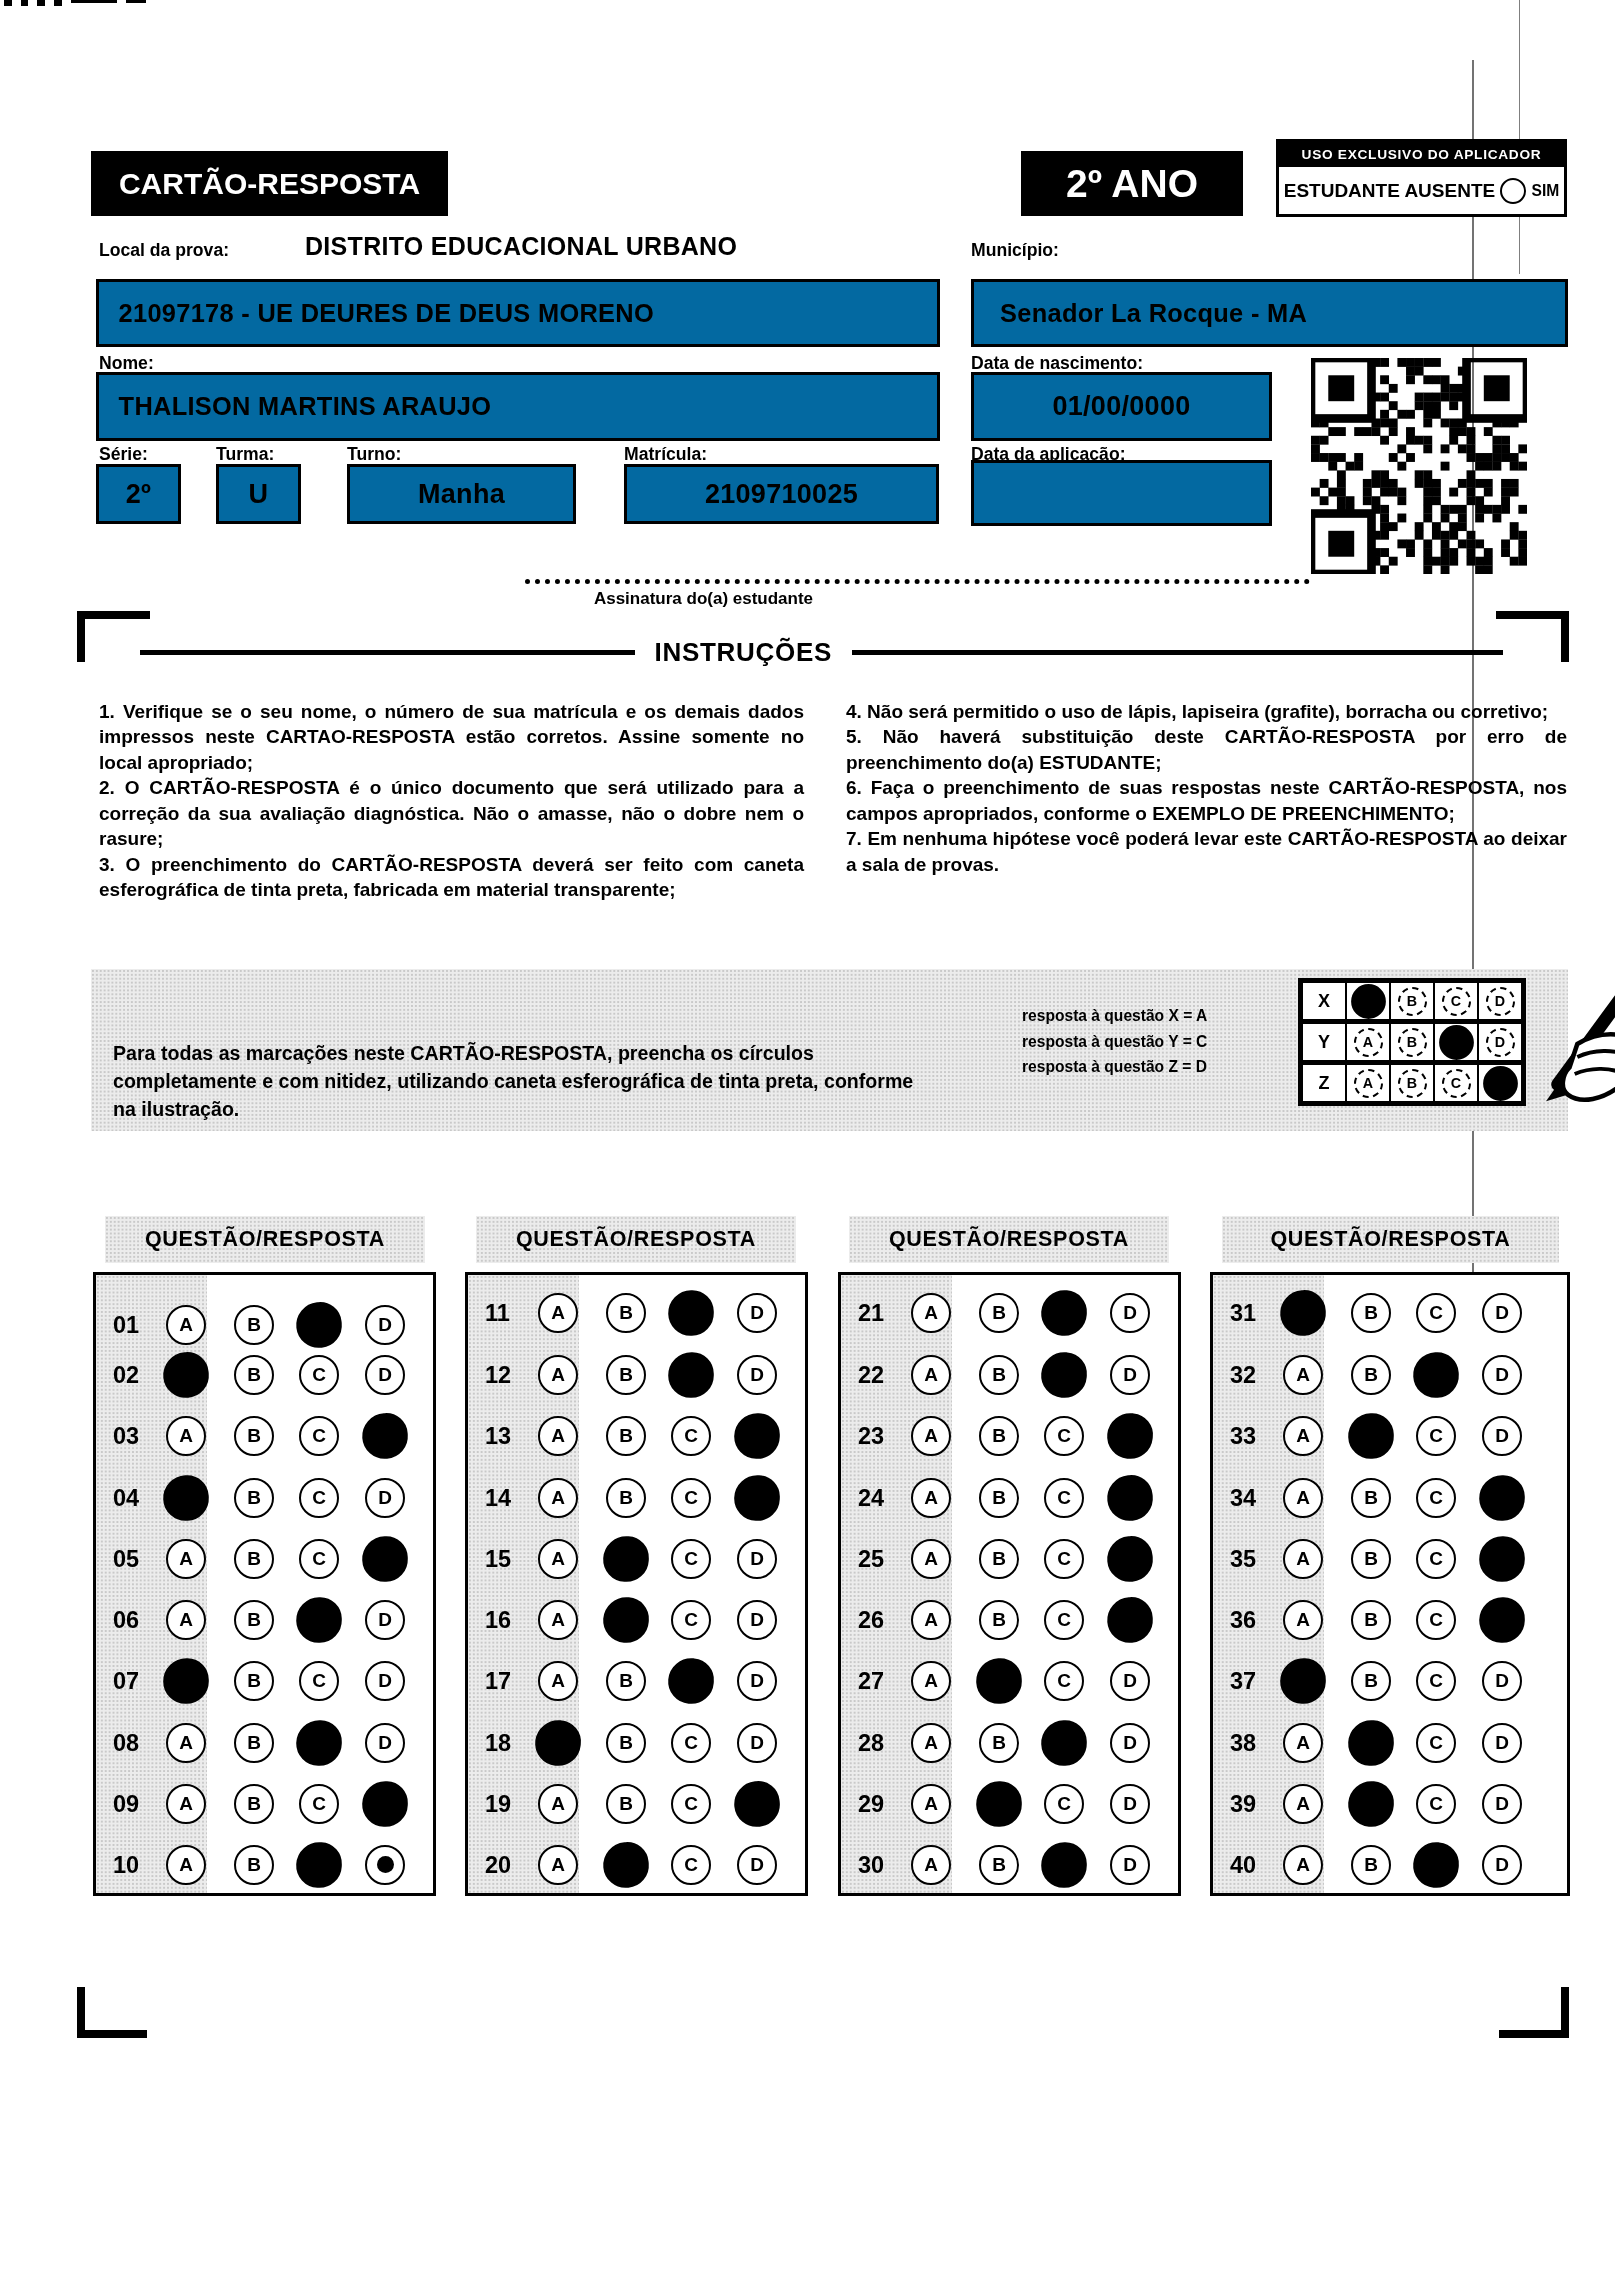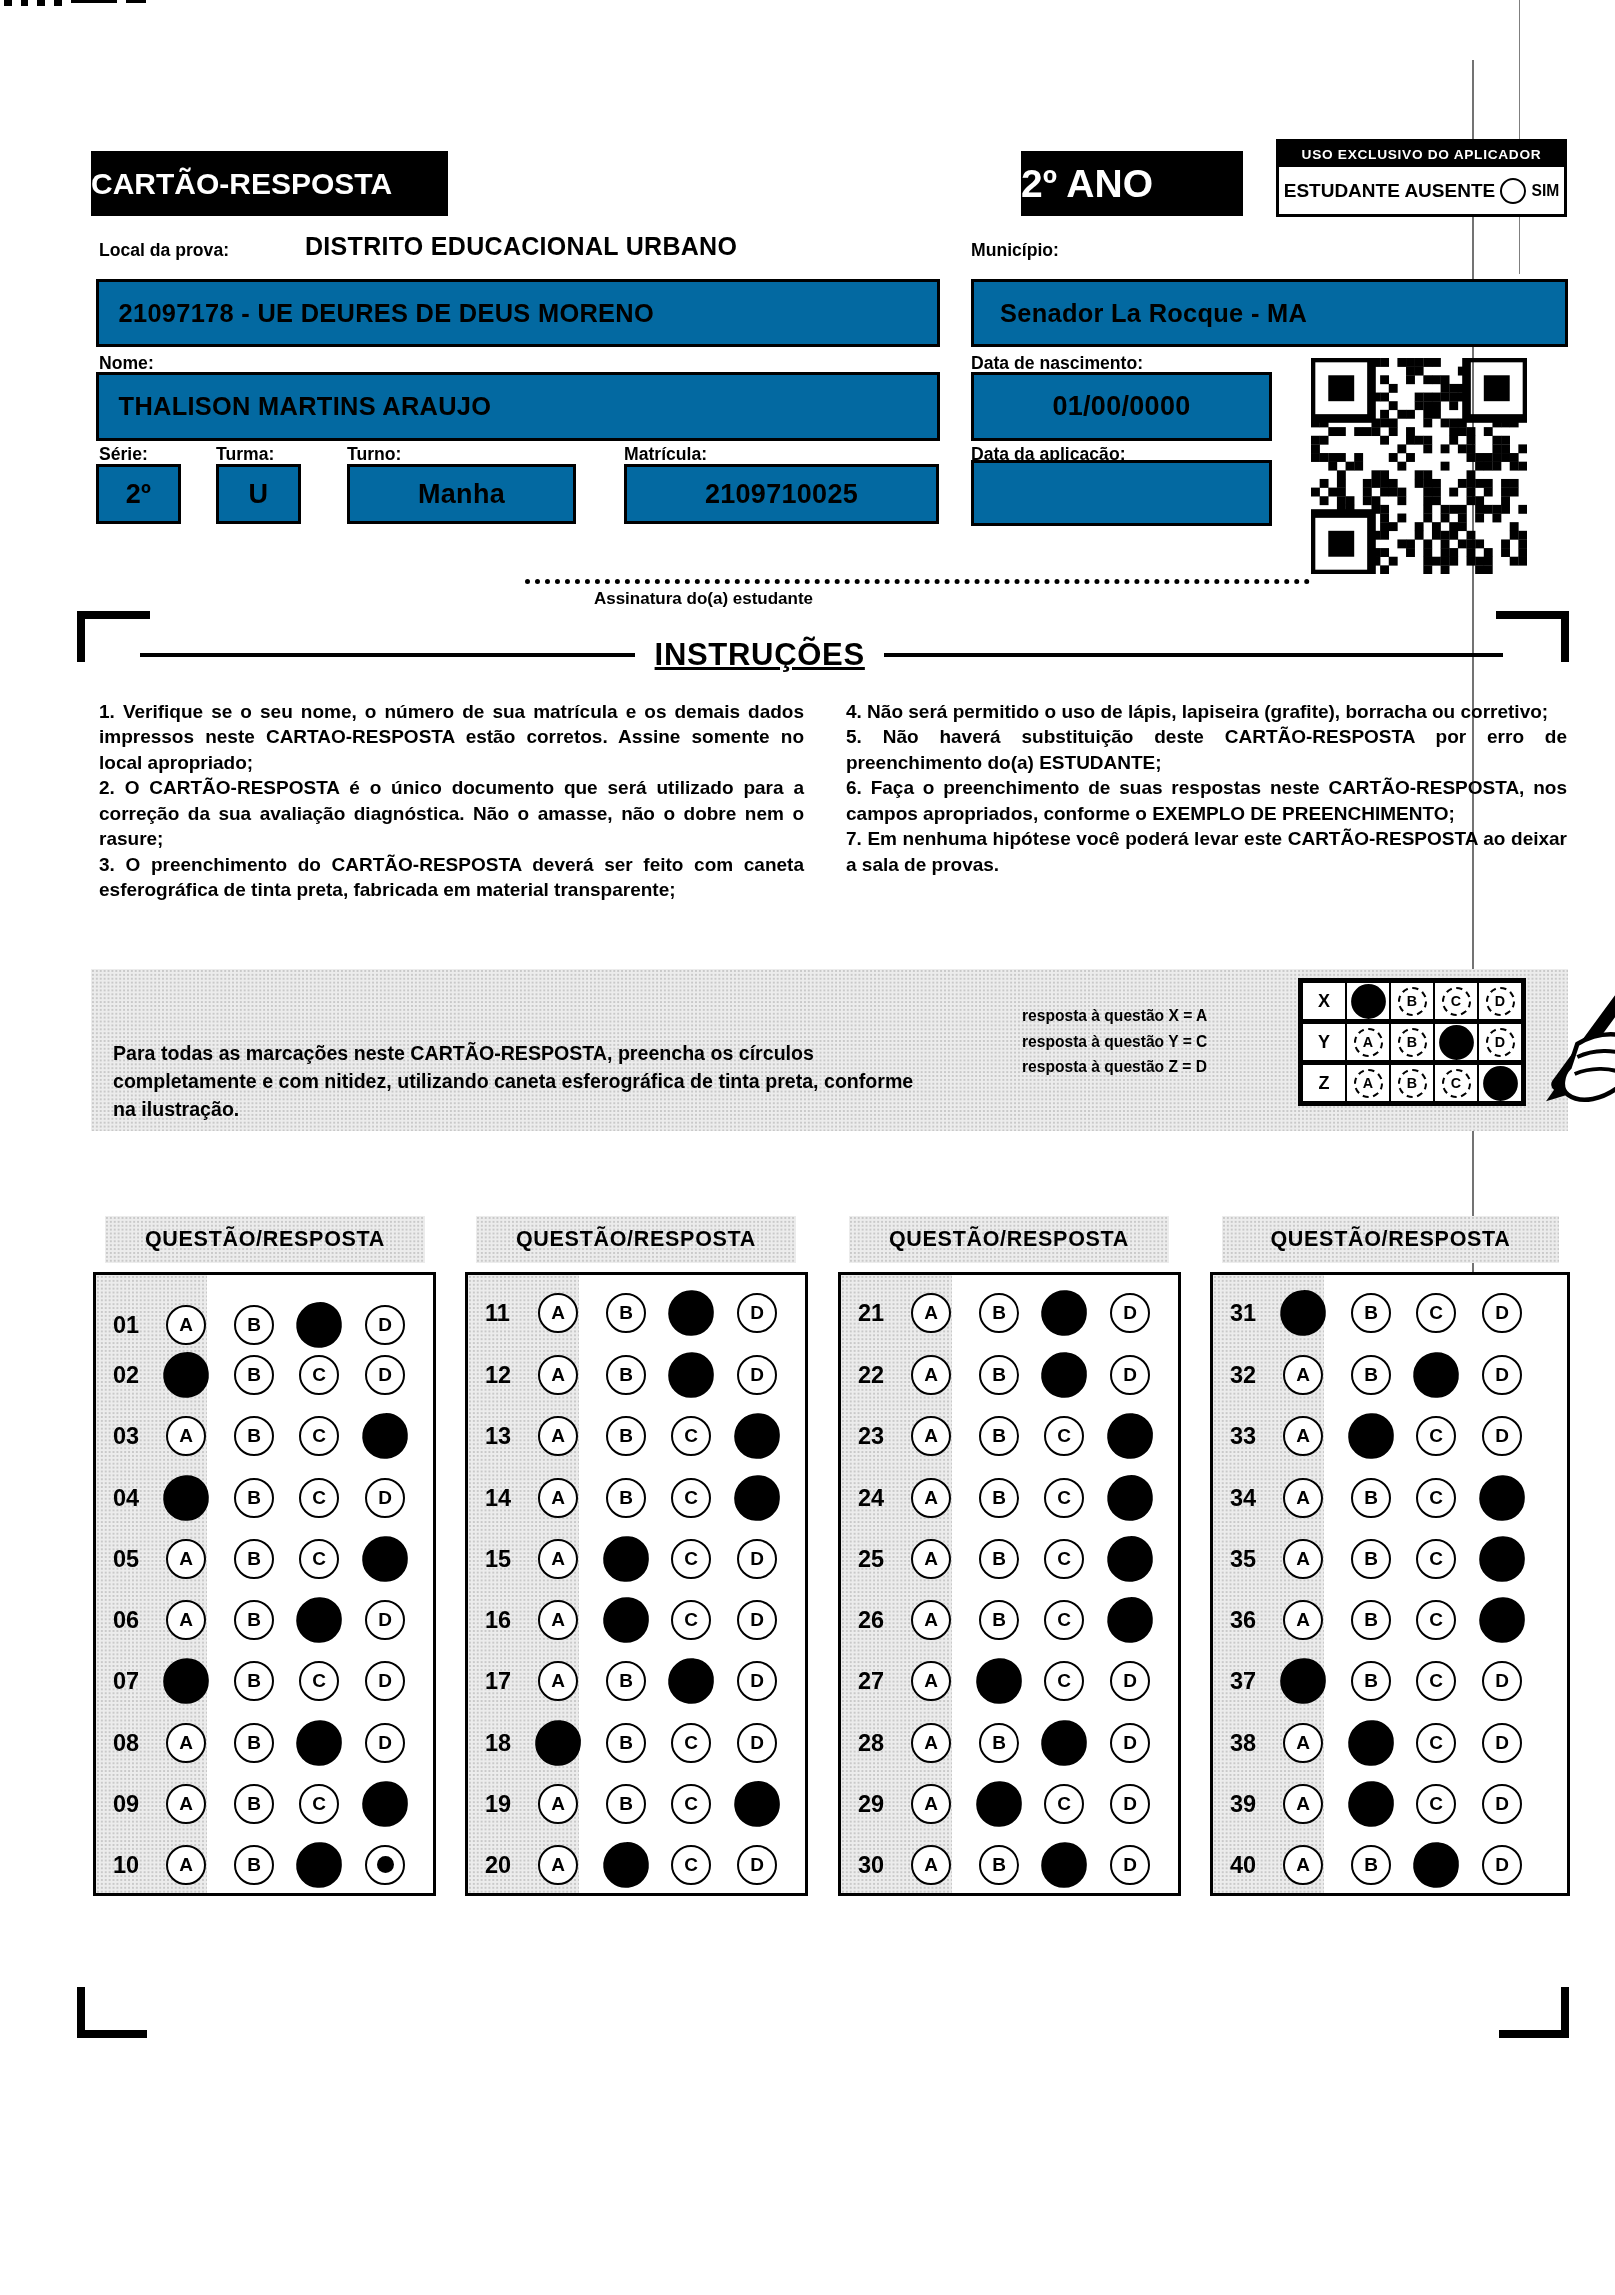--- a/index.html
+++ b/index.html
@@ -1,38 +1,38 @@
 <!DOCTYPE html>
 <html style="font-size:10.4px"><head>
 <meta charset="utf-8">
 <style>
   html,body{margin:0;padding:0;background:#fff;}
   .page{position:relative;width:1615px;height:2295px;background:#ffffff;overflow:hidden;
         font-family:"Liberation Sans", sans-serif;color:#000;}
   .abs{position:absolute;}
   
-  .blackbox{background:#000;color:#fff;display:flex;align-items:center;justify-content:flex-start;font-weight:bold;}
+  .blackbox{background:#000;color:#fff;display:flex;align-items:center;justify-content:center;font-weight:bold;}
   .whitebox{background:#fff;color:#000;border:4.6px solid #000;display:flex;align-items:center;justify-content:center;font-weight:bold;box-sizing:border-box;}
   .applicator{border:3.9px solid #000;box-sizing:border-box;background:#fff;}
   .applicator .bar{background:#000;color:#fff;font-weight:bold;font-size:13.7px;text-align:center;height:25px;line-height:25px;letter-spacing:0.7px;}
   .applicator .row{display:flex;align-items:center;justify-content:center;gap:5.2px;height:47px;}
   .applicator .row .t{font-weight:bold;font-size:19px;}
   .absent-circle{width:26px;height:26px;border:2.6px solid #000;border-radius:50%;box-sizing:border-box;}
   
   .lbl{font-weight:bold;font-size:17.6px;}
   .fieldbox{border:3.9px solid #000;box-sizing:border-box;background:#0369a1;display:flex;align-items:center;}
   .val{font-weight:bold;font-size:25.4px;letter-spacing:0.3px;}
   .center{justify-content:center;}
   
   .dotline{border-top:5.2px dotted #000;height:0;}
   .sig-lbl{font-weight:bold;font-size:17px;text-align:center;}
   
   .crop{box-sizing:border-box;}
   
-  .instr-title{font-weight:bold;font-size:31px;letter-spacing:0.7px;text-decoration:underline;}
+  .instr-title{font-weight:bold;font-size:26px;letter-spacing:0.7px;}
   .rule{background:#000;height:4.6px;}
   .instr p{margin:0;font-weight:bold;font-size:19px;line-height:1.34;text-align:justify;}
   
   .speck{background-color:#ececec;background-image:radial-gradient(#00000026 0.7px, transparent 0.9px);background-size:3.9px 3.9px;}
   .ex-text{font-weight:bold;font-size:19.6px;line-height:1.42;}
   .legend{font-weight:bold;font-size:15.6px;line-height:1.65;}
   .ex-grid{border:5.2px solid #000;background:#fff;}
   .ex-row{display:flex;border-bottom:5.9px solid #000;}
   .ex-row:last-child{border-bottom:none;}
   .ex-cell{width:42px;height:36px;display:flex;align-items:center;justify-content:center;border-right:2px solid #000;box-sizing:content-box;background:#fff;}

